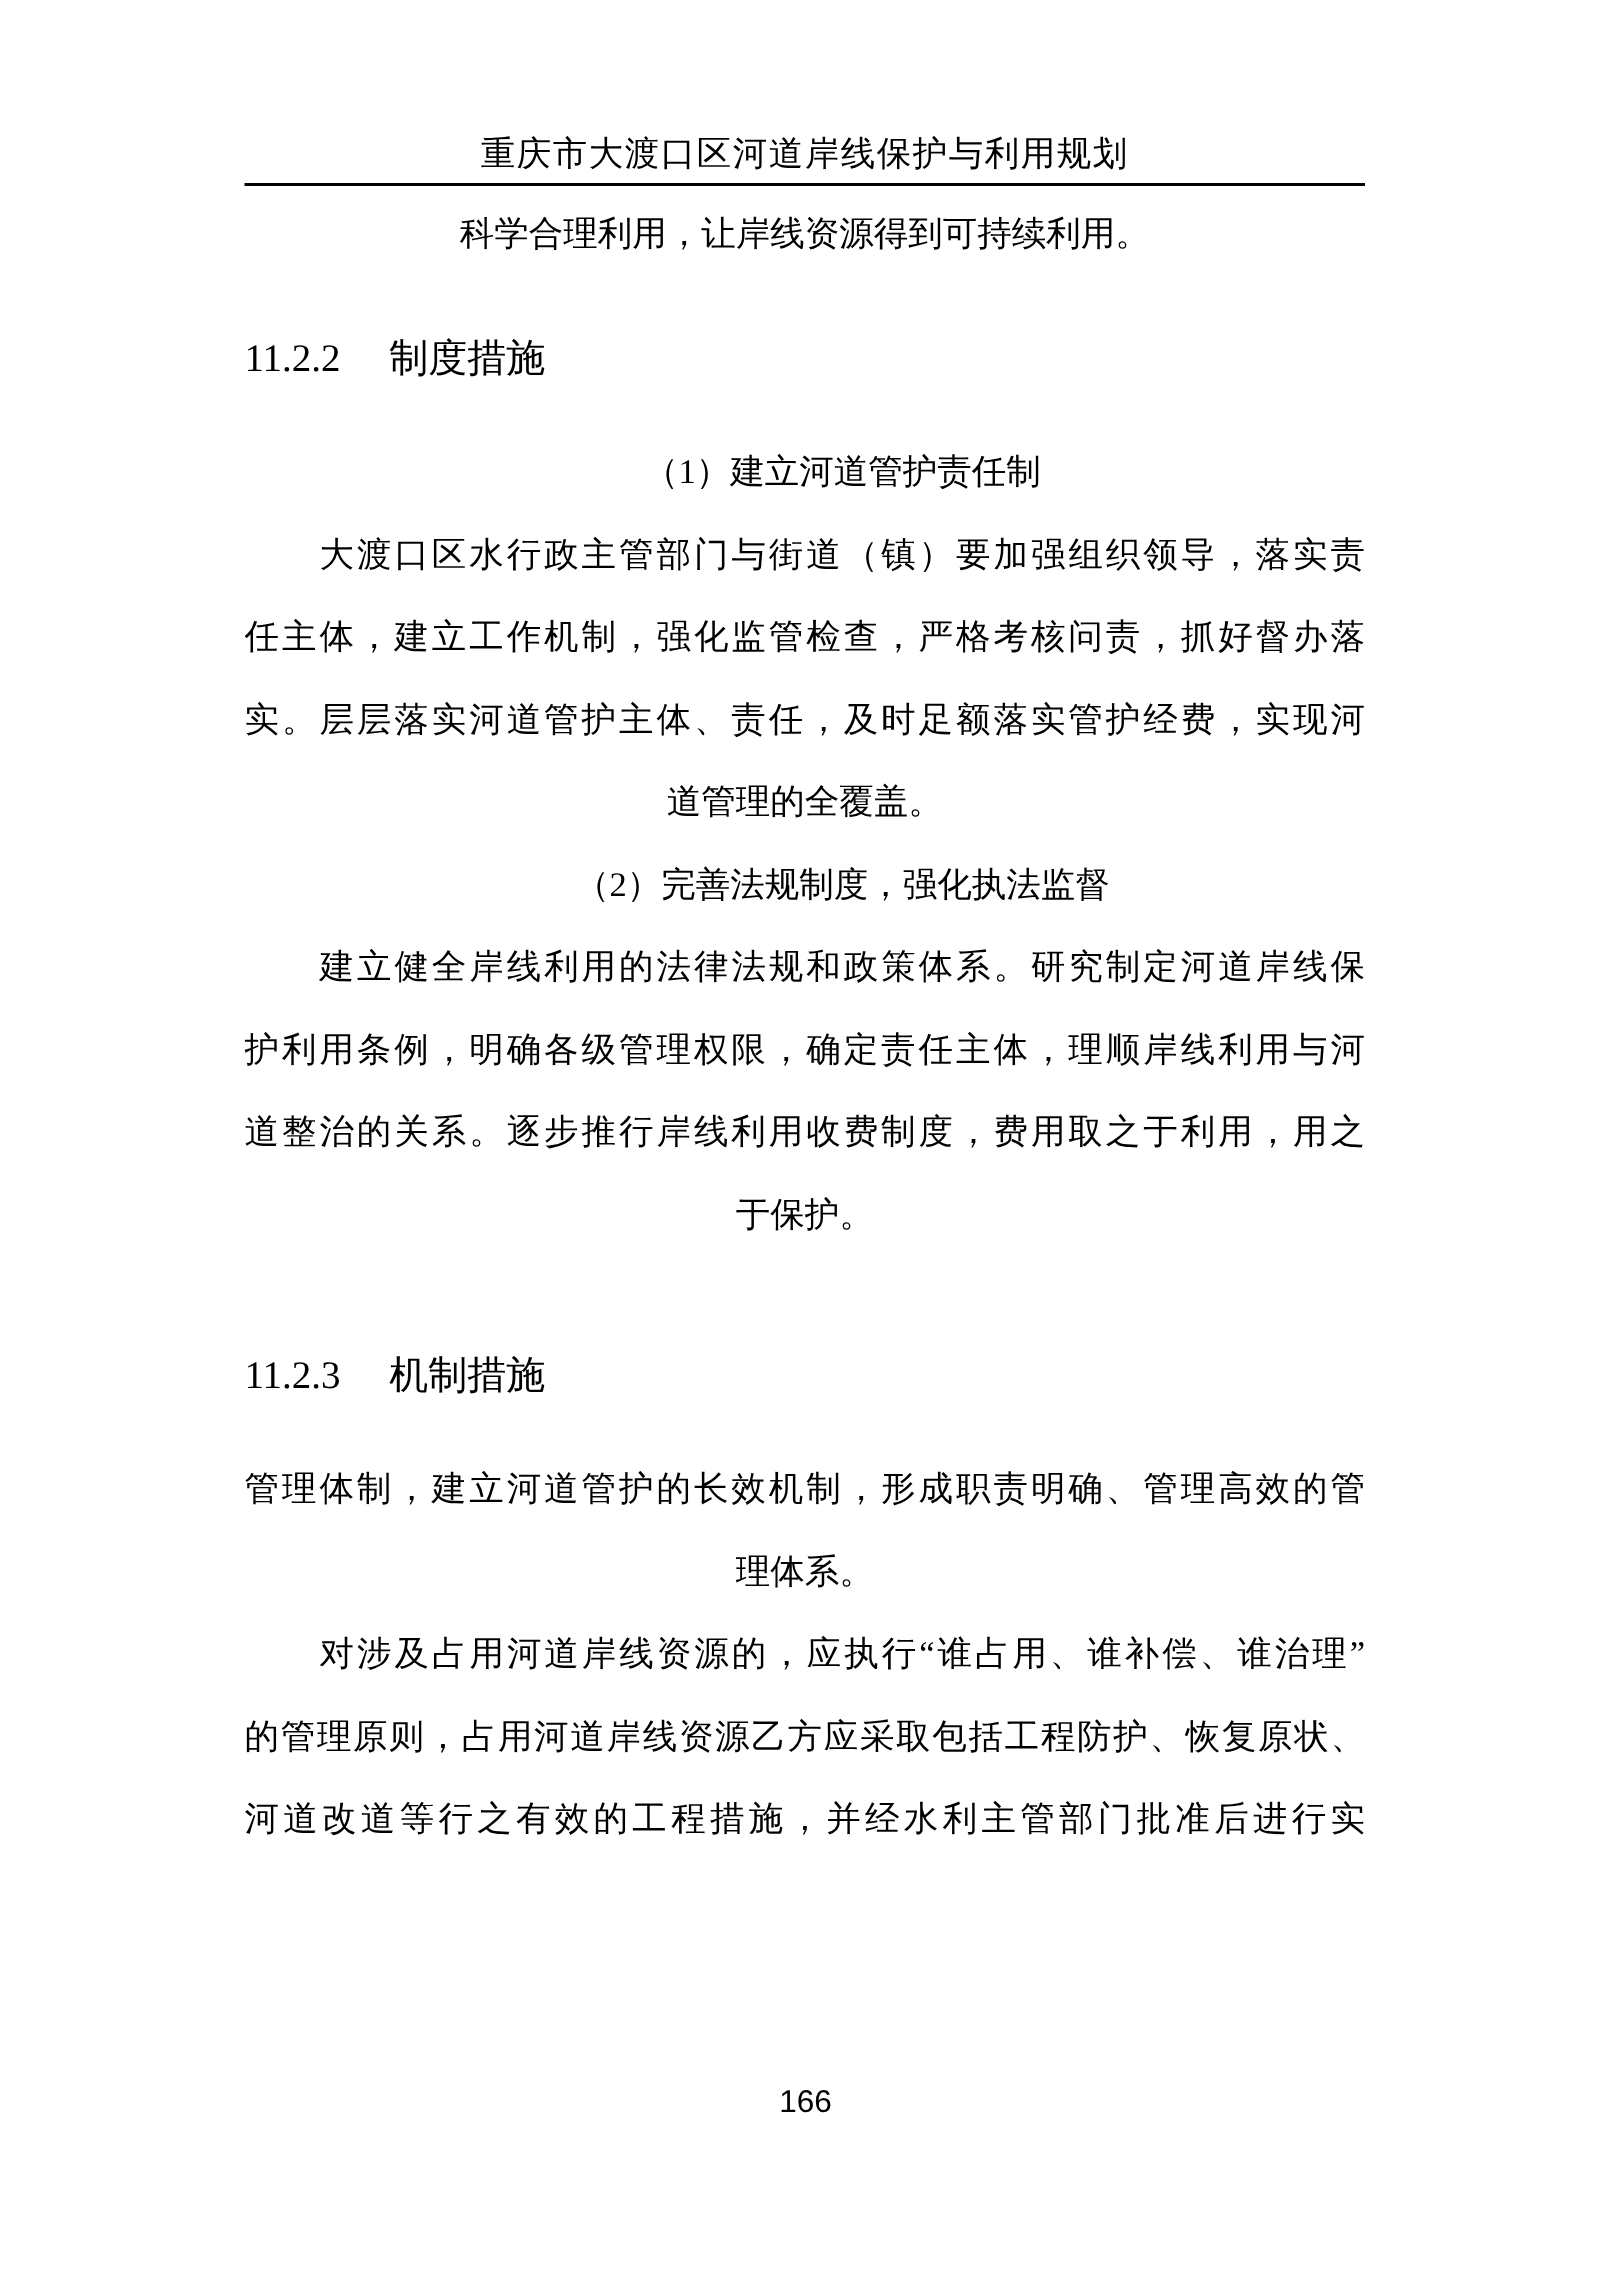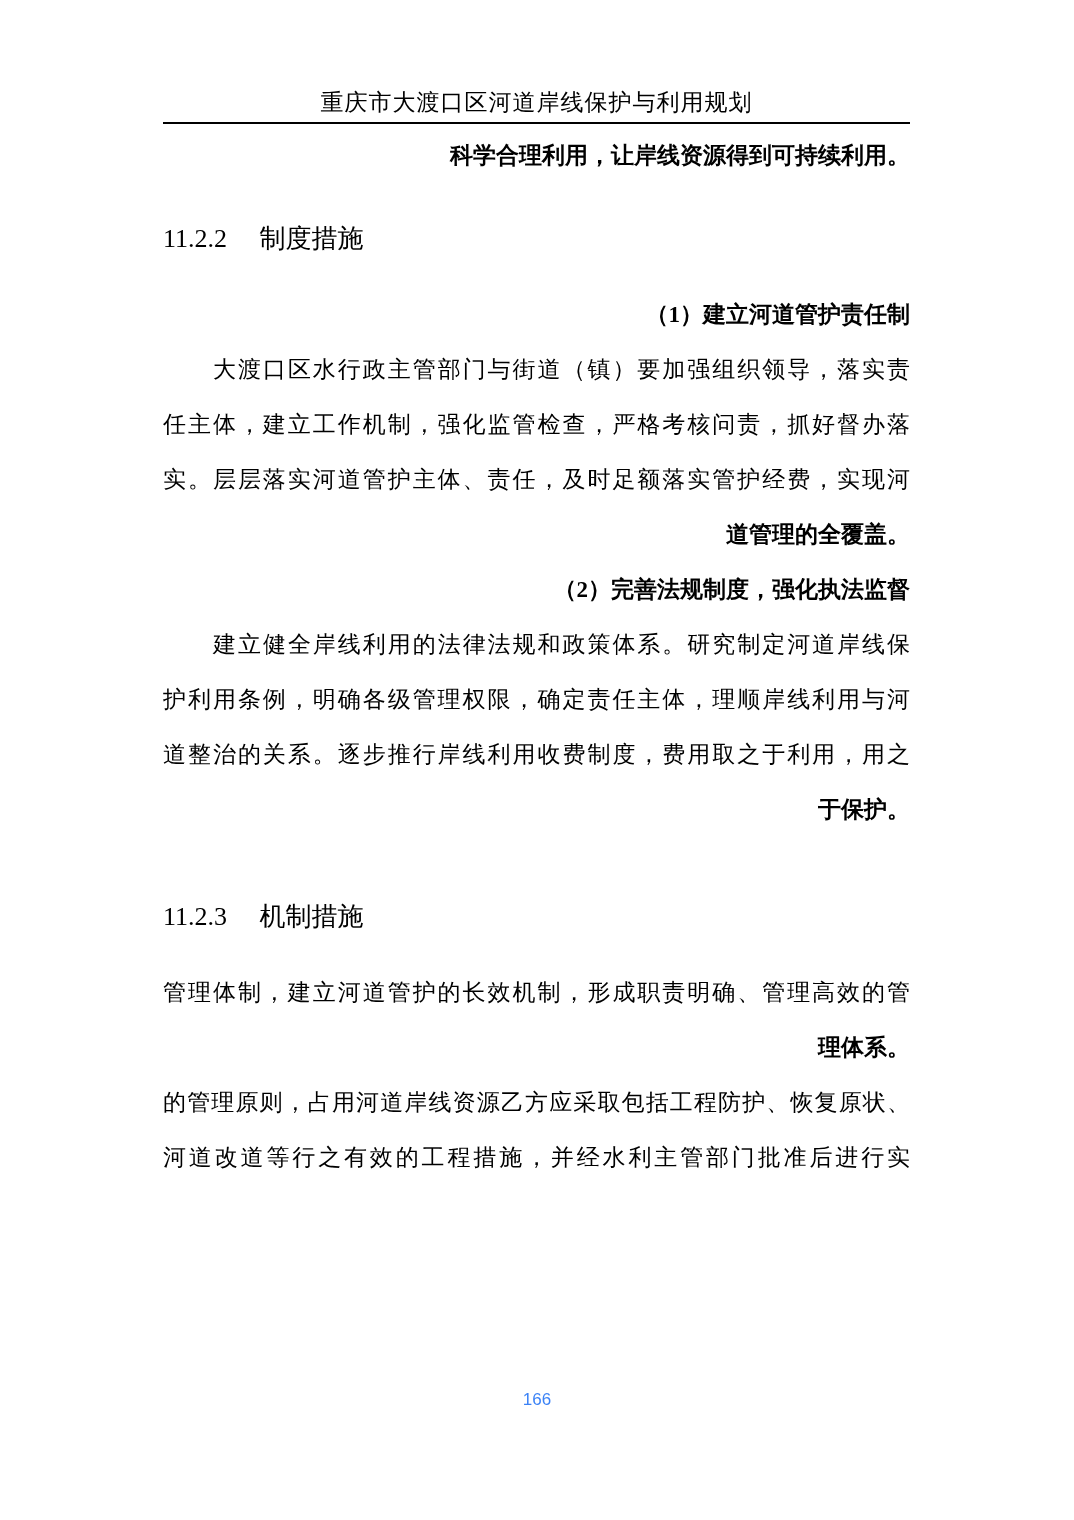--- a/index.html
+++ b/index.html
@@ -40,22 +40,21 @@
     line-height: 55px;
     height: 55px;
     overflow: hidden;
     margin: 0;
   }
   .just {
     text-align: justify;
     text-align-last: justify;
   }
   .left {
-    text-align: right;
-    font-weight: bold;
+    text-align: center;
   }
   .ind {
     text-indent: 50px;
   }
   .intro {
     margin-top: 4px;
   }
   .heading {
     font-size: 26px;
     font-weight: normal;
@@ -71,22 +70,22 @@
   .heading-title {
     margin-left: 26px;
   }
   .footer {
     position: absolute;
     left: 0;
     right: 0;
     top: 1390px;
     text-align: center;
     font-family: "Liberation Sans", "DejaVu Sans", sans-serif;
-    font-size: 17px;
-    color: #3b82f6;
+    font-size: 21px;
+    color: #000000;
   }
 </style>
 </head>
 <body>
 
 <div class="page">
   <div class="margins">
 
     <header class="header">
       <div class="header-title">重庆市大渡口区河道岸线保护与利用规划</div>
@@ -125,20 +124,21 @@
       </h2>
 
 
       <div>
         <p class="line just">管理体制，建立河道管护的长效机制，形成职责明确、管理高效的管</p>
         <p class="line left">理体系。</p>
       </div>
 
 
       <div>
+        <p class="line just ind">对涉及占用河道岸线资源的，应执行“谁占用、谁补偿、谁治理”</p>
         <p class="line just">的管理原则，占用河道岸线资源乙方应采取包括工程防护、恢复原状、</p>
         <p class="line just">河道改道等行之有效的工程措施，并经水利主管部门批准后进行实</p>
       </div>
 
     </main>
   </div>
 
   <footer class="footer">
     <span>166</span>
   </footer>

